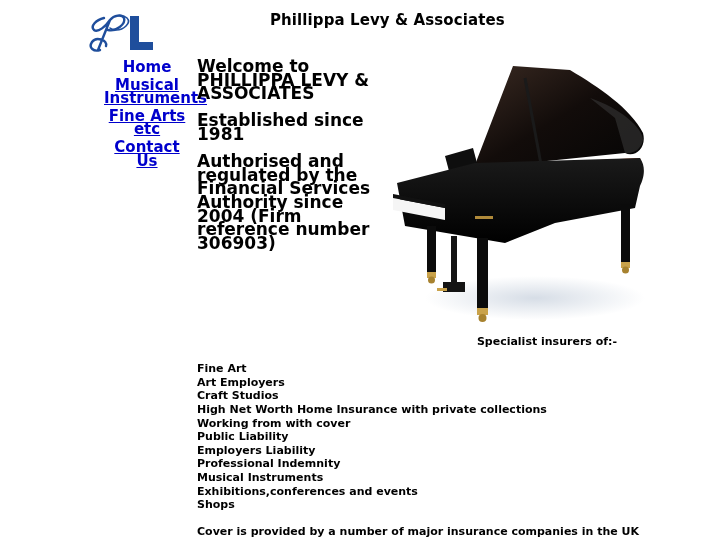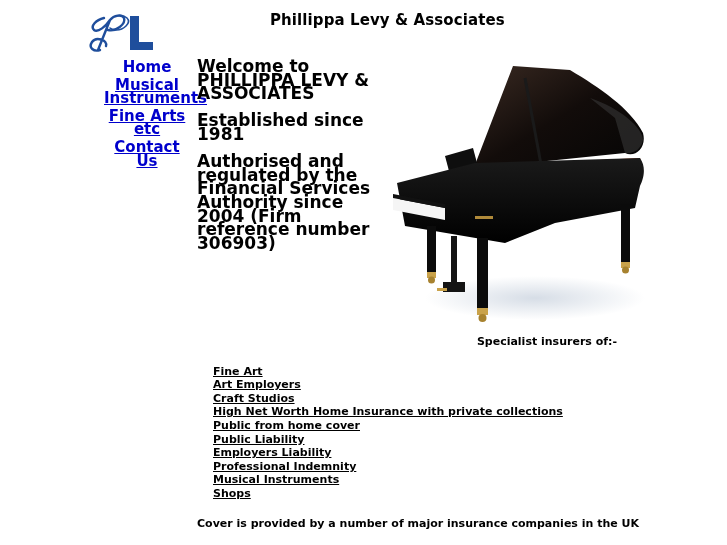--- a/index.html
+++ b/index.html
@@ -79,23 +79,22 @@
     font-size: 11px;
     font-weight: bold;
     line-height: 13.6px;
   }
   .specialist .heading {
     margin: 0 0 13.6px 0;
     text-align: right;
   }
   .specialist ul {
     list-style: none;
-    margin: 16px;
+    margin: 0;
     padding: 0;
-    text-decoration: underline;
   }
   .specialist li {
     margin: 0;
     padding: 0;
   }
   .cover-text {
     margin-top: 13.6px;
     white-space: nowrap;
   }
 </style>
@@ -181,21 +180,22 @@
   </svg>
 </div>
 
 <div class="specialist">
   <div class="heading">Specialist insurers of:-</div>
   <ul>
     <li>Fine Art</li>
     <li>Art Employers</li>
     <li>Craft Studios</li>
     <li>High Net Worth Home Insurance with private collections</li>
-    <li>Public from home cover</li>
+    <li>Working from with cover</li>
     <li>Public Liability</li>
     <li>Employers Liability</li>
     <li>Professional Indemnity</li>
     <li>Musical Instruments</li>
+    <li>Exhibitions,conferences and events</li>
     <li>Shops</li>
   </ul>
   <div class="cover-text">Cover is provided by a number of major insurance companies in the UK</div>
 </div>
 
 </body></html>

